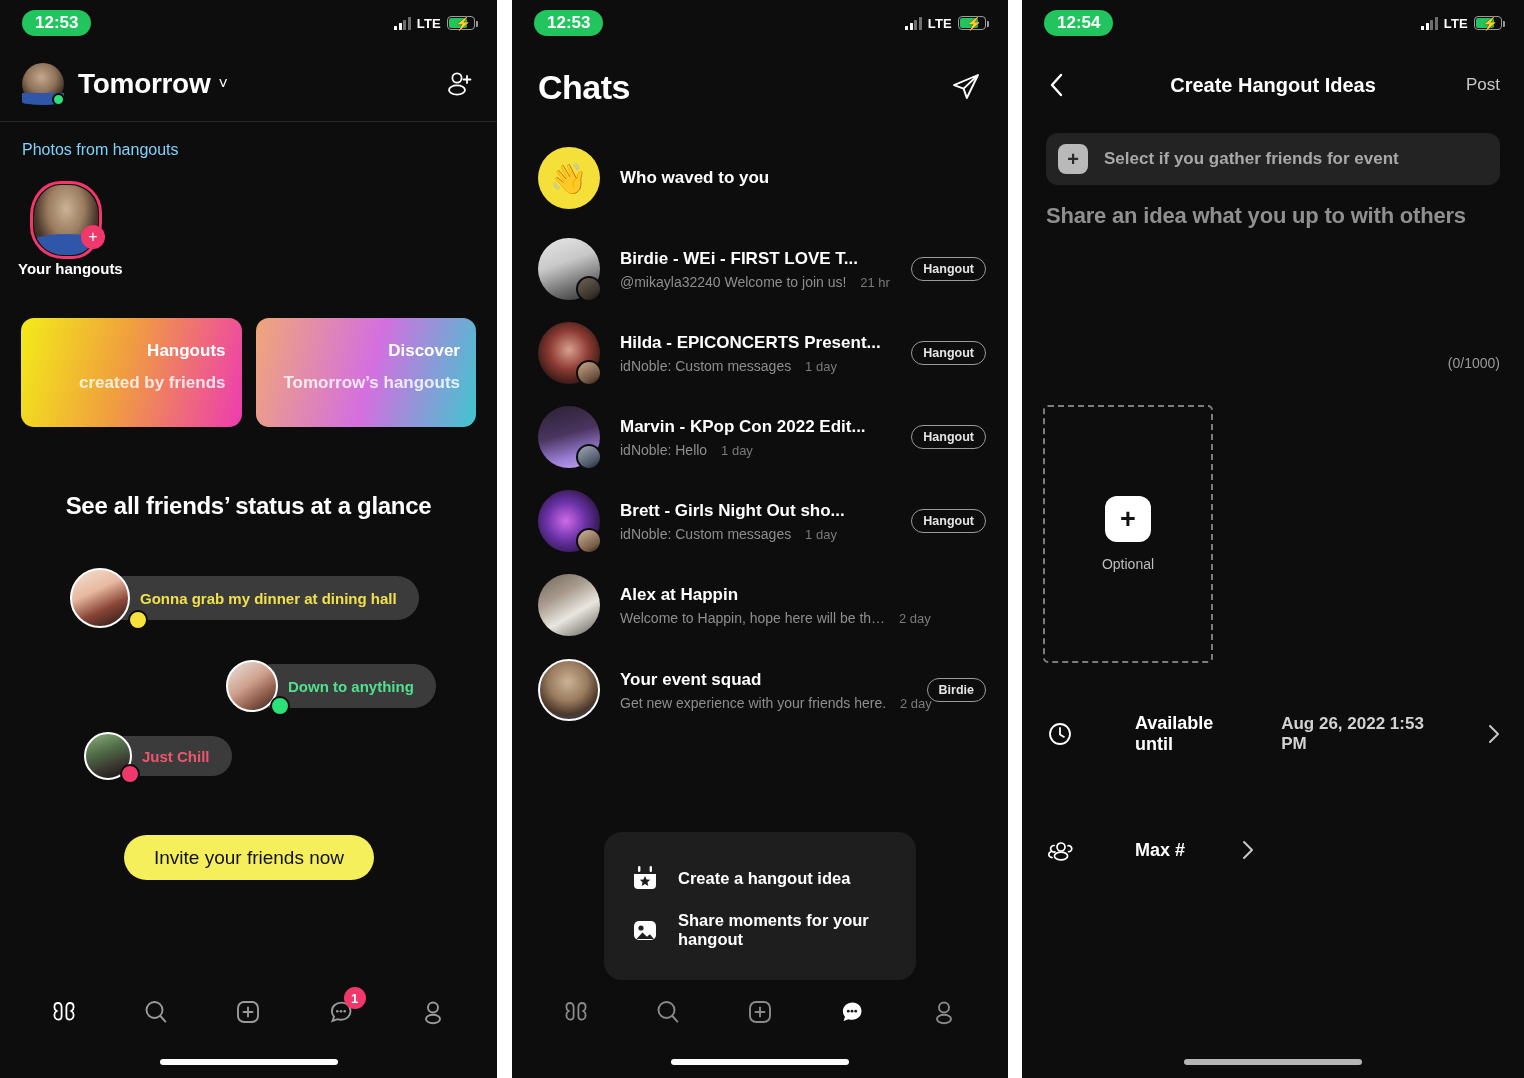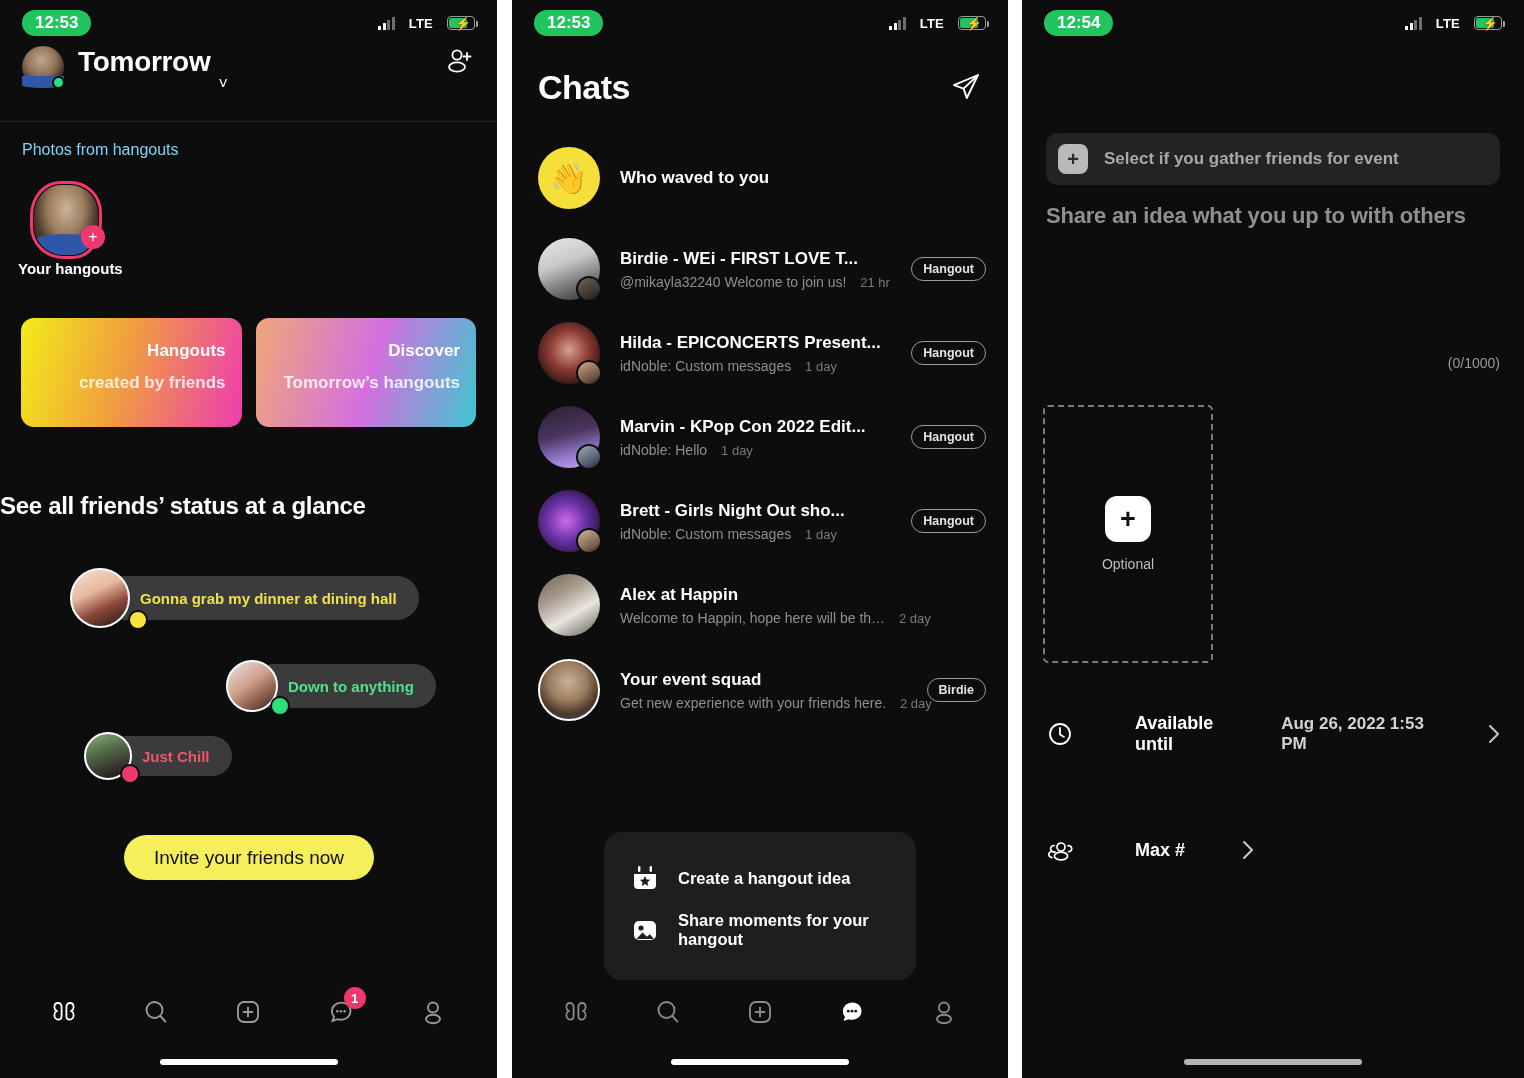--- a/index.html
+++ b/index.html
@@ -30,21 +30,21 @@
     position: absolute; top: 0; left: 0; right: 0; height: 46px;
     display: flex; align-items: center; justify-content: space-between;
     padding: 0 22px;
   }
   .clock-pill {
     background: #21c45d; color: #ffffff;
     font-size: 17px; font-weight: bold;
     border-radius: 13px; padding: 4px 13px 5px;
     letter-spacing: 0px; line-height: 1;
   }
-  .status-right { display: flex; align-items: center; gap: 14px; }
+  .status-right { display: flex; align-items: center; gap: 6px; }
   .signal { display: flex; align-items: flex-end; gap: 1.5px; height: 13px; }
   .signal i { display:block; width: 3px; background: #ffffff; border-radius: .5px;}
   .signal i:nth-child(1){height:4px;}
   .signal i:nth-child(2){height:7px;}
   .signal i:nth-child(3){height:10px;background:#6e6e6e;}
   .signal i:nth-child(4){height:13px;background:#6e6e6e;}
   .lte { color:#ffffff; font-size:13px; font-weight:bold; letter-spacing:.2px; }
   .battery {
     width: 28px; height: 14px; border: 1.5px solid #9a9a9a; border-radius: 4px;
     position: relative; display:flex; align-items:center;
@@ -58,21 +58,21 @@
     background:#21c45d; border-radius:2px;
   }
   .battery .bolt{
     position:absolute; left:7px; top:-1px; color:#ffffff; font-size:13px; line-height:16px;
     z-index:2; text-shadow:0 0 1px #000;
   }
 
   
   .p1-header {
     position:absolute; top:46px; left:0; right:0; height:76px;
-    display:flex; padding:0 22px;
+    display:flex; align-items:center; padding:0 22px;
     border-bottom:1px solid #262626;
   }
   .avatar-wrap { position:relative; width:42px; height:42px; }
   .avatar-img {
     width:42px;height:42px;border-radius:50%;
     background: radial-gradient(circle at 46% 34%, #c4a98d 0%, #8d7158 42%, #3b2d23 70%, #1b1c2b 100%);
     overflow:hidden;
   }
   .avatar-img .shirt{
     position:absolute; bottom:0; left:0; right:0; height:12px;
@@ -123,21 +123,21 @@
   .card{
     flex:1; height:109px; border-radius:13px; position:relative;
     padding:22px 16px 0 0; text-align:right;
   }
   .card-a{ background:linear-gradient(105deg,#f3ec18 0%,#f0a03d 45%,#ed3cb0 100%); }
   .card-b{ background:linear-gradient(105deg,#f0a777 0%,#d46fe0 52%,#3fc6cf 100%); }
   .card .t1{ color:#ffffff; font-size:17px; font-weight:bold; line-height:1.25; }
   .card .t2{ color:#ffffff; font-size:17px; font-weight:bold; opacity:.82; margin-top:12px; }
 
   .glance-title{
-    position:absolute; left:0; right:0; top:492px; 
+    position:absolute; left:0; right:0; top:492px; text-align:center;
     color:#ffffff; font-size:24px; font-weight:bold; letter-spacing:-.3px;
   }
 
   .bubble-row{ position:absolute; display:flex; align-items:center; }
   .bubble-av{
     width:60px;height:60px;border-radius:50%; position:relative; z-index:2;
     border:2px solid #ffffff; overflow:hidden; flex:0 0 auto;
   }
   .bubble-av.small{ width:52px;height:52px; }
   .bubble-av.tiny{ width:48px;height:48px; }
@@ -586,20 +586,29 @@
             <i></i>
           </div>
         <div class="lte">LTE</div>
         <div class="battery">
           <div class="fill"></div>
             <div class="bolt">⚡</div>
         </div>
       </div>
     </div>
 
+    <div class="p3-nav">
+      <div class="p3-back">
+        <svg class="ico" width="22" height="28" viewBox="0 0 22 28" fill="none" stroke="#ffffff" stroke-width="2.4" stroke-linecap="round" stroke-linejoin="round">
+          <path d="M15 4L6 14l9 10"></path>
+        </svg>
+      </div>
+      <div class="p3-title">Create Hangout Ideas</div>
+      <div class="p3-post">Post</div>
+    </div>
 
     <div class="gather-field">
       <div class="gather-plus">+</div>
       <div class="gather-text">Select if you gather friends for event</div>
     </div>
 
     <div class="idea-placeholder">Share an idea what you up to with others</div>
     <div class="char-count">(0/1000)</div>
 
     <div class="media-drop" style="left:21px; top:405px;">

